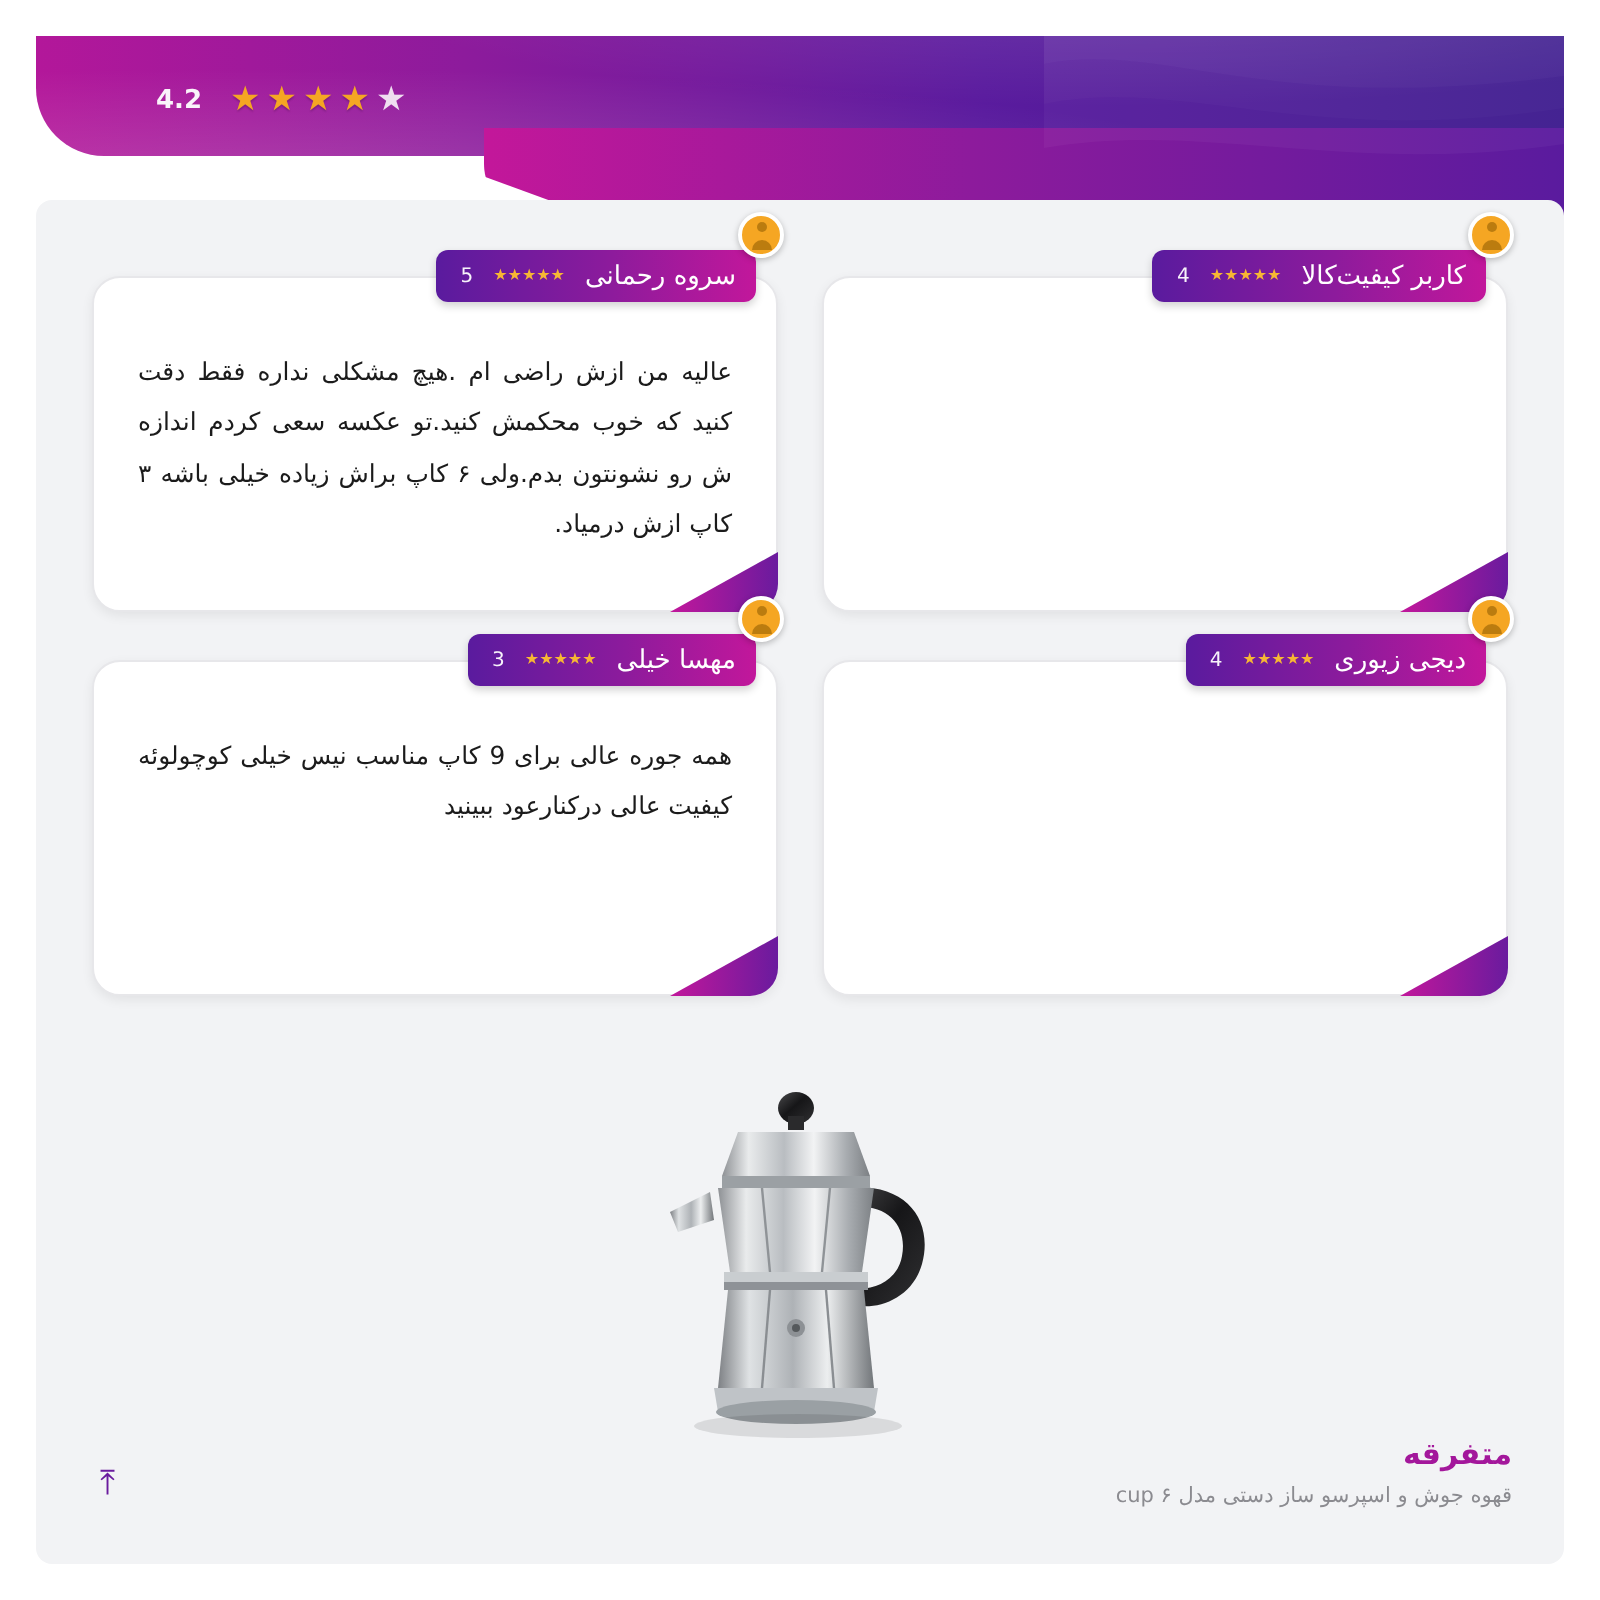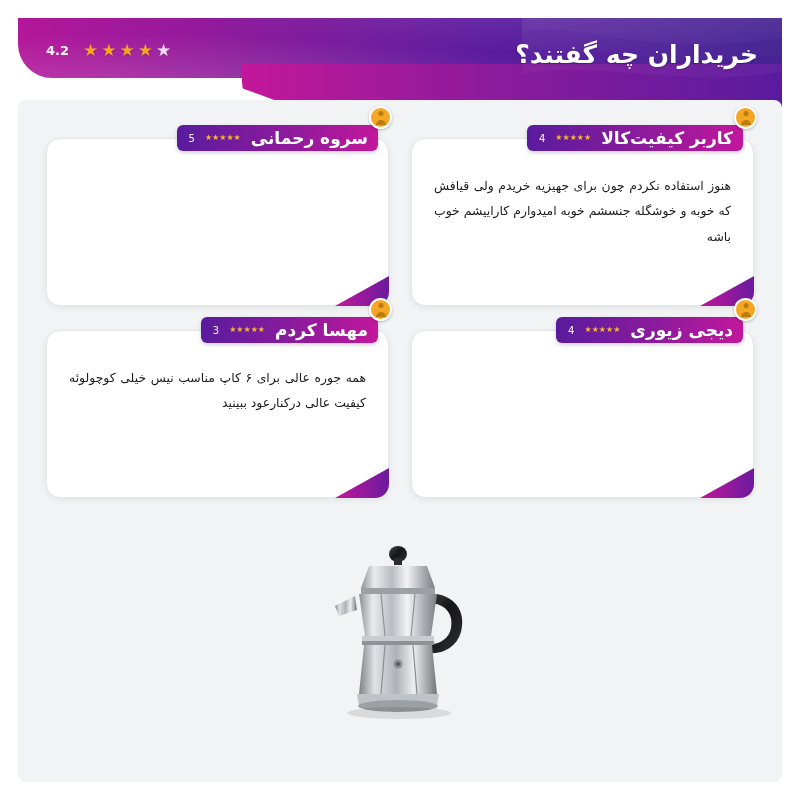--- a/index.html
+++ b/index.html
@@ -77,20 +77,21 @@
     display: flex;
     align-items: center;
     gap: 14px;
     z-index: 6;
   }
   .header-score {
     color: #ffffff;
     font-size: 13px;
     font-weight: bold;
     opacity: .95;
+    margin-left: 32px;
   }
   .header-stars {
     display: flex;
     flex-direction: row-reverse;
     gap: 3px;
     font-size: 17px;
     line-height: 1;
   }
   .star-on { color: #f5a623; text-shadow: 0 1px 1px rgba(0,0,0,.2); }
   .star-off { color: #ffffff; opacity: .85; }
@@ -167,22 +168,22 @@
     display: flex;
     align-items: center;
     background: linear-gradient(90deg, #5a1b9e 0%, #8d1b9c 55%, #c2179b 100%);
     border-radius: 6px;
     padding: 0 10px 0 12px;
     color: #fff;
     box-shadow: 0 2px 4px rgba(0,0,0,.18);
     gap: 10px;
   }
   .tab-name {
-    font-size: 17px;
-    font-weight: bold;
+    font-size: 13px;
+    font-weight: normal;
     white-space: nowrap;
   }
   .tab-stars {
     display: flex;
     flex-direction: row-reverse;
     gap: 1px;
     font-size: 8px;
     color: #f7b733;
     line-height: 1;
   }
@@ -283,21 +284,20 @@
   <div class="header">
     <div class="header-band"></div>
     <div class="header-swoosh"></div>
 
     <svg class="header-glow" viewBox="0 0 260 72">
       <path d="M0,14 C60,2 110,40 260,20 L260,0 L0,0 Z" fill="rgba(255,255,255,0.14)"></path>
       <path d="M0,34 C70,20 130,56 260,36 L260,20 C110,40 60,2 0,14 Z" fill="rgba(255,255,255,0.10)"></path>
       <path d="M0,56 C80,42 150,70 260,54 L260,36 C130,56 70,20 0,34 Z" fill="rgba(255,255,255,0.07)"></path>
     </svg>
 
-    <div class="header-title">خریداران چه گفتند؟</div>
 
     <div class="header-score-wrap">
       <div class="header-stars">
         <span class="star-on">★</span>
         <span class="star-on">★</span>
         <span class="star-on">★</span>
         <span class="star-on">★</span>
         <span class="star-off">★</span>
       </div>
       <div class="header-score">4.2</div>
@@ -309,55 +309,55 @@
     <div class="cards">
 
       <div class="card-slot">
         <div class="card">
           <div class="card-tab">
             <div class="avatar"></div>
             <span class="tab-name">کاربر کیفیت‌کالا</span>
             <span class="tab-stars">★★★★★</span>
             <span class="tab-rate">4</span>
           </div>
-          <div class="card-text">هنوز استفاده نکردم چون برای جهیزیه خریدم ولی قیافش که خوبه و خوشگله جنسشم خوبه امیدوارم کاراییشم خوب باشه</div>
         </div>
       </div>
 
       <div class="card-slot">
         <div class="card">
           <div class="card-tab">
             <div class="avatar"></div>
             <span class="tab-name">سروه رحمانی</span>
             <span class="tab-stars">★★★★★</span>
             <span class="tab-rate">5</span>
           </div>
+          <div class="card-text">عالیه من ازش راضی ام .هیچ مشکلی نداره فقط دقت کنید که خوب محکمش کنید.تو عکسه سعی کردم اندازه ش رو نشونتون بدم.ولی ۶ کاپ براش زیاده خیلی باشه ۳ کاپ ازش درمیاد.</div>
         </div>
       </div>
 
       <div class="card-slot">
         <div class="card">
           <div class="card-tab">
             <div class="avatar"></div>
             <span class="tab-name">دیجی زیوری</span>
             <span class="tab-stars">★★★★★</span>
             <span class="tab-rate">4</span>
           </div>
         </div>
       </div>
 
       <div class="card-slot">
         <div class="card">
           <div class="card-tab">
             <div class="avatar"></div>
-            <span class="tab-name">مهسا کردم</span>
+            <span class="tab-name">مهسا خیلی</span>
             <span class="tab-stars">★★★★★</span>
             <span class="tab-rate">3</span>
           </div>
-          <div class="card-text">همه جوره عالی برای ۶ کاپ مناسب نیس خیلی کوچولوئه کیفیت عالی درکنارعود ببینید</div>
+          <div class="card-text">همه جوره عالی برای 9 کاپ مناسب نیس خیلی کوچولوئه کیفیت عالی درکنارعود ببینید</div>
         </div>
       </div>
 
     </div>
 
     <svg class="product" viewBox="0 0 150 180">
       <defs>
         <linearGradient id="metal" x1="0" y1="0" x2="1" y2="0">
           <stop offset="0%" stop-color="#8e9195"></stop>
           <stop offset="18%" stop-color="#e9ebec"></stop>
@@ -403,15 +403,20 @@
 
       <path d="M32,154 L114,154 L112,166 L34,166 Z" fill="#bfc3c7"></path>
       <ellipse cx="73" cy="166" rx="40" ry="6" fill="#9aa0a4"></ellipse>
 
       <circle cx="73" cy="124" r="4.5" fill="#8d9195"></circle>
       <circle cx="73" cy="124" r="2" fill="#55595c"></circle>
 
       <ellipse cx="74" cy="173" rx="52" ry="6" fill="rgba(0,0,0,0.10)"></ellipse>
     </svg>
 
+    <div class="footer">
+      <div class="footer-brand">متفرقه</div>
+      <div class="footer-sub">قهوه جوش و اسپرسو ساز دستی مدل ۶ cup</div>
+      <div class="footer-arrow">⤒</div>
+    </div>
 
   </div>
 </div>
 
 </body></html>

